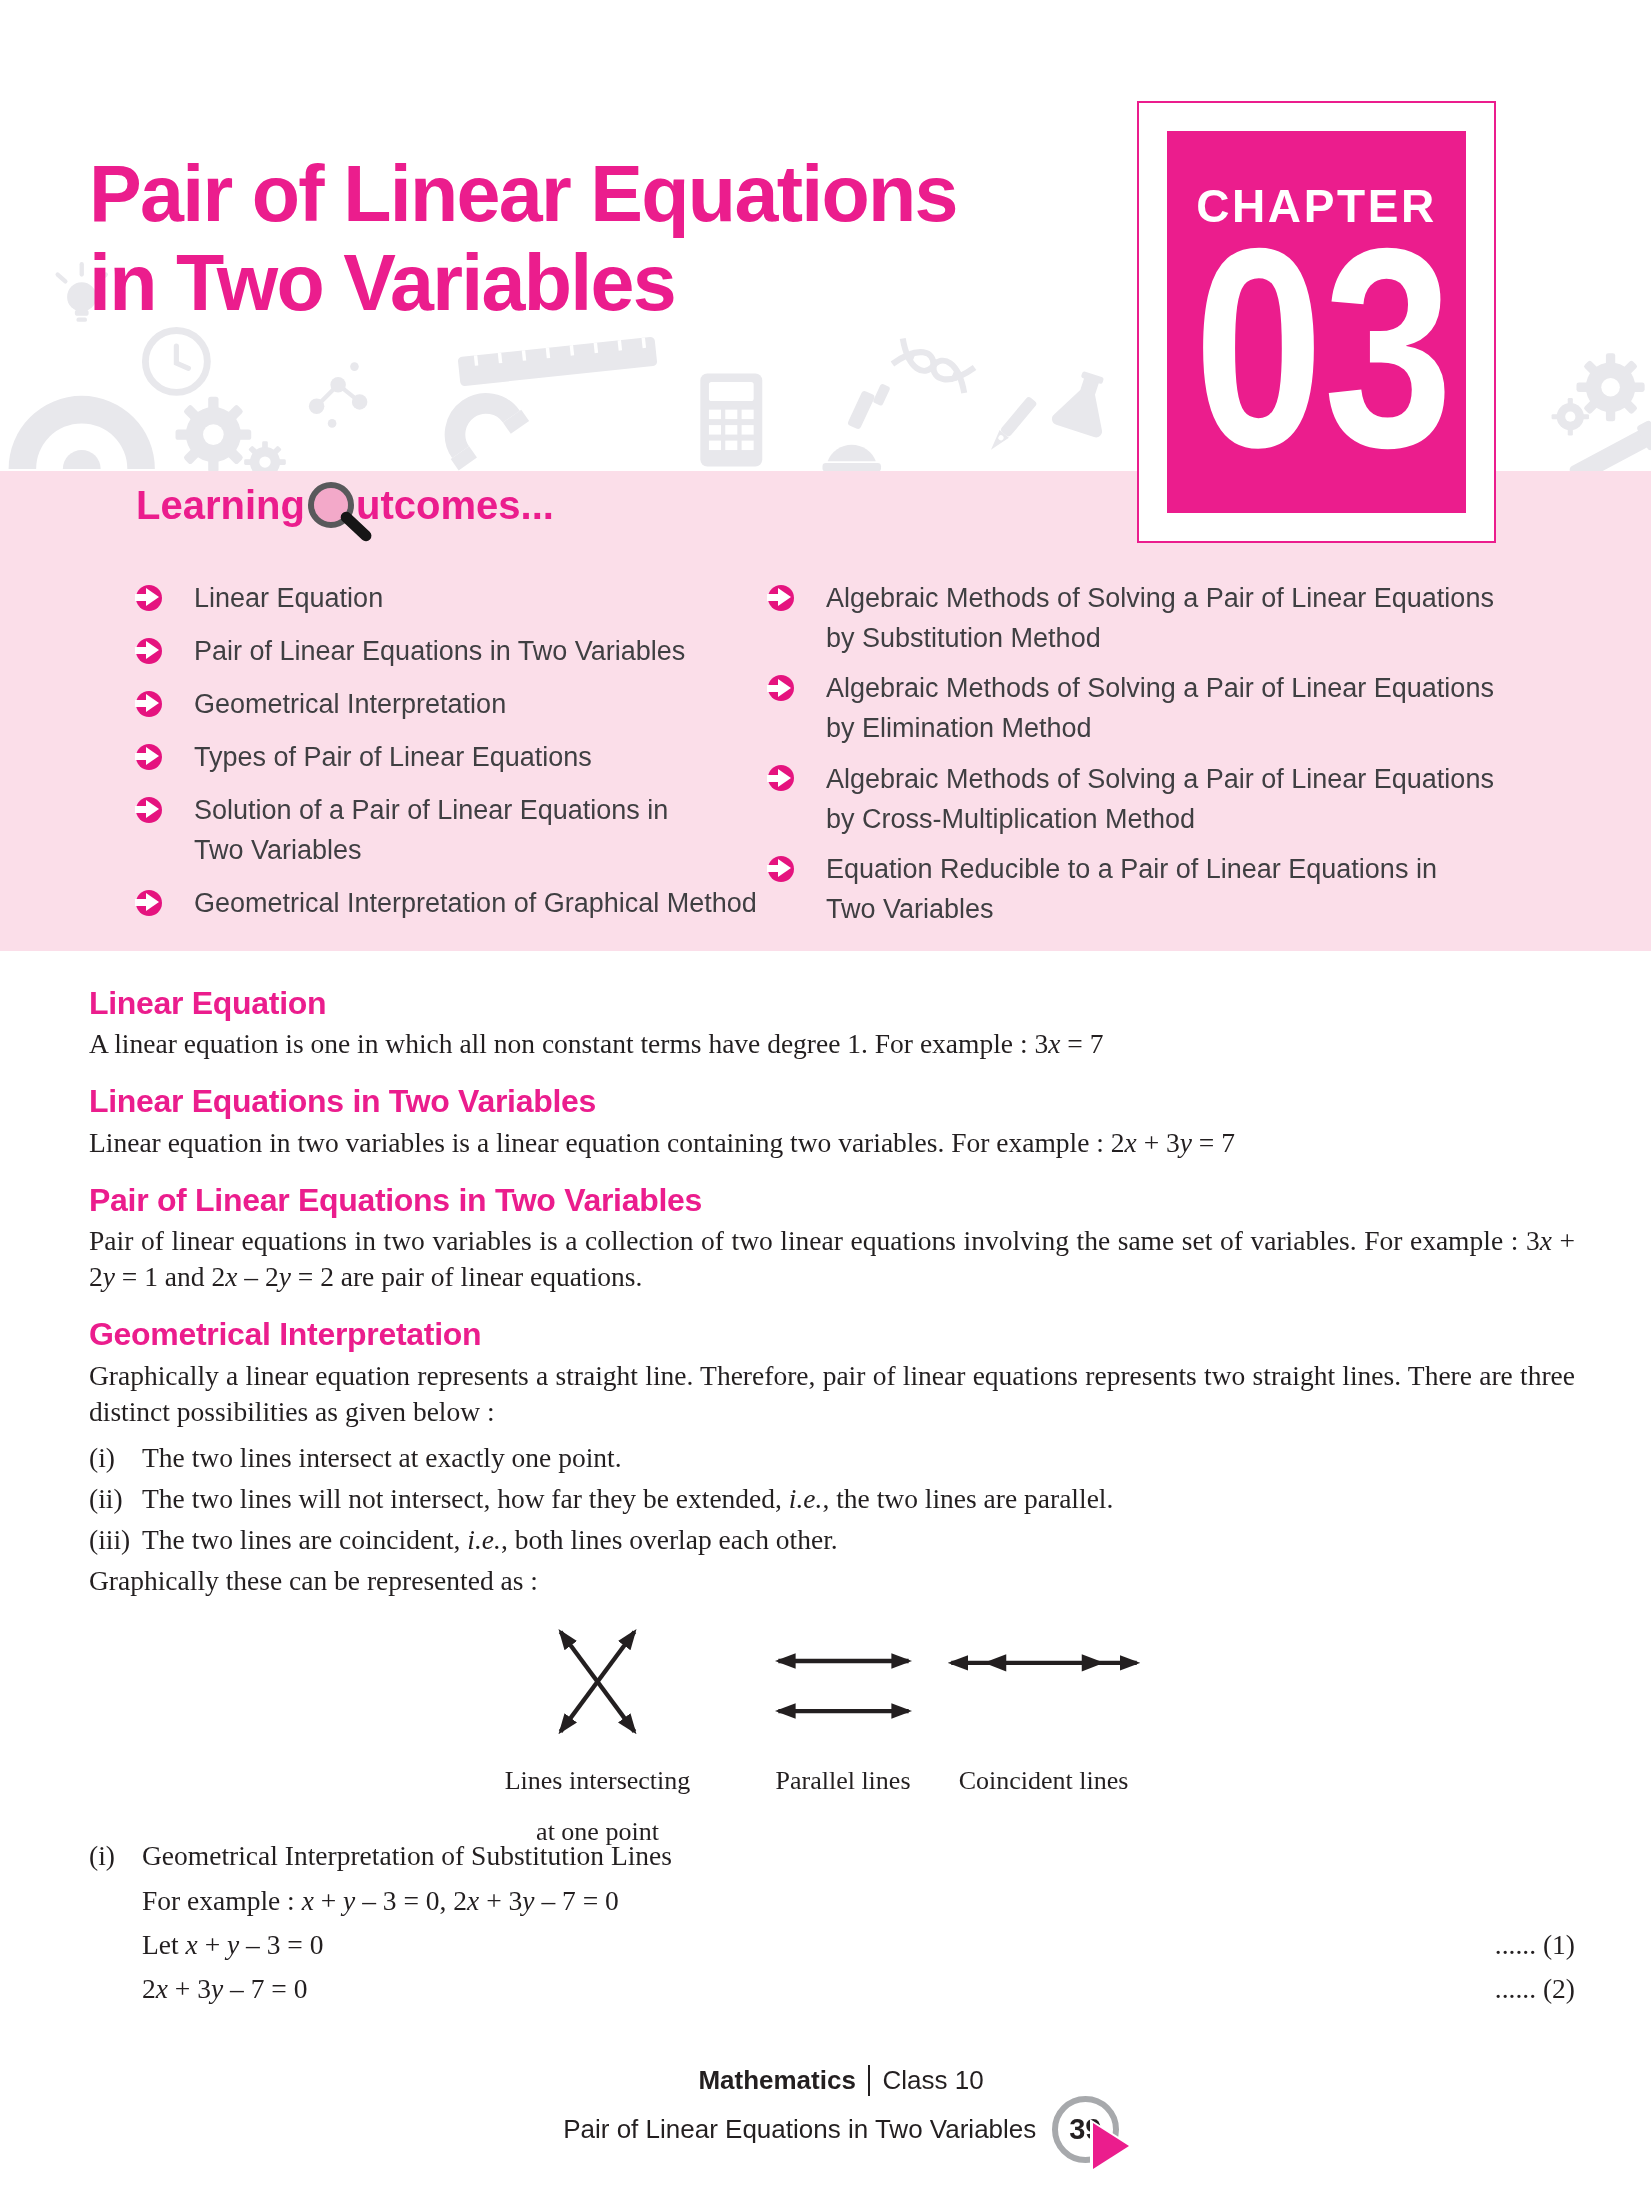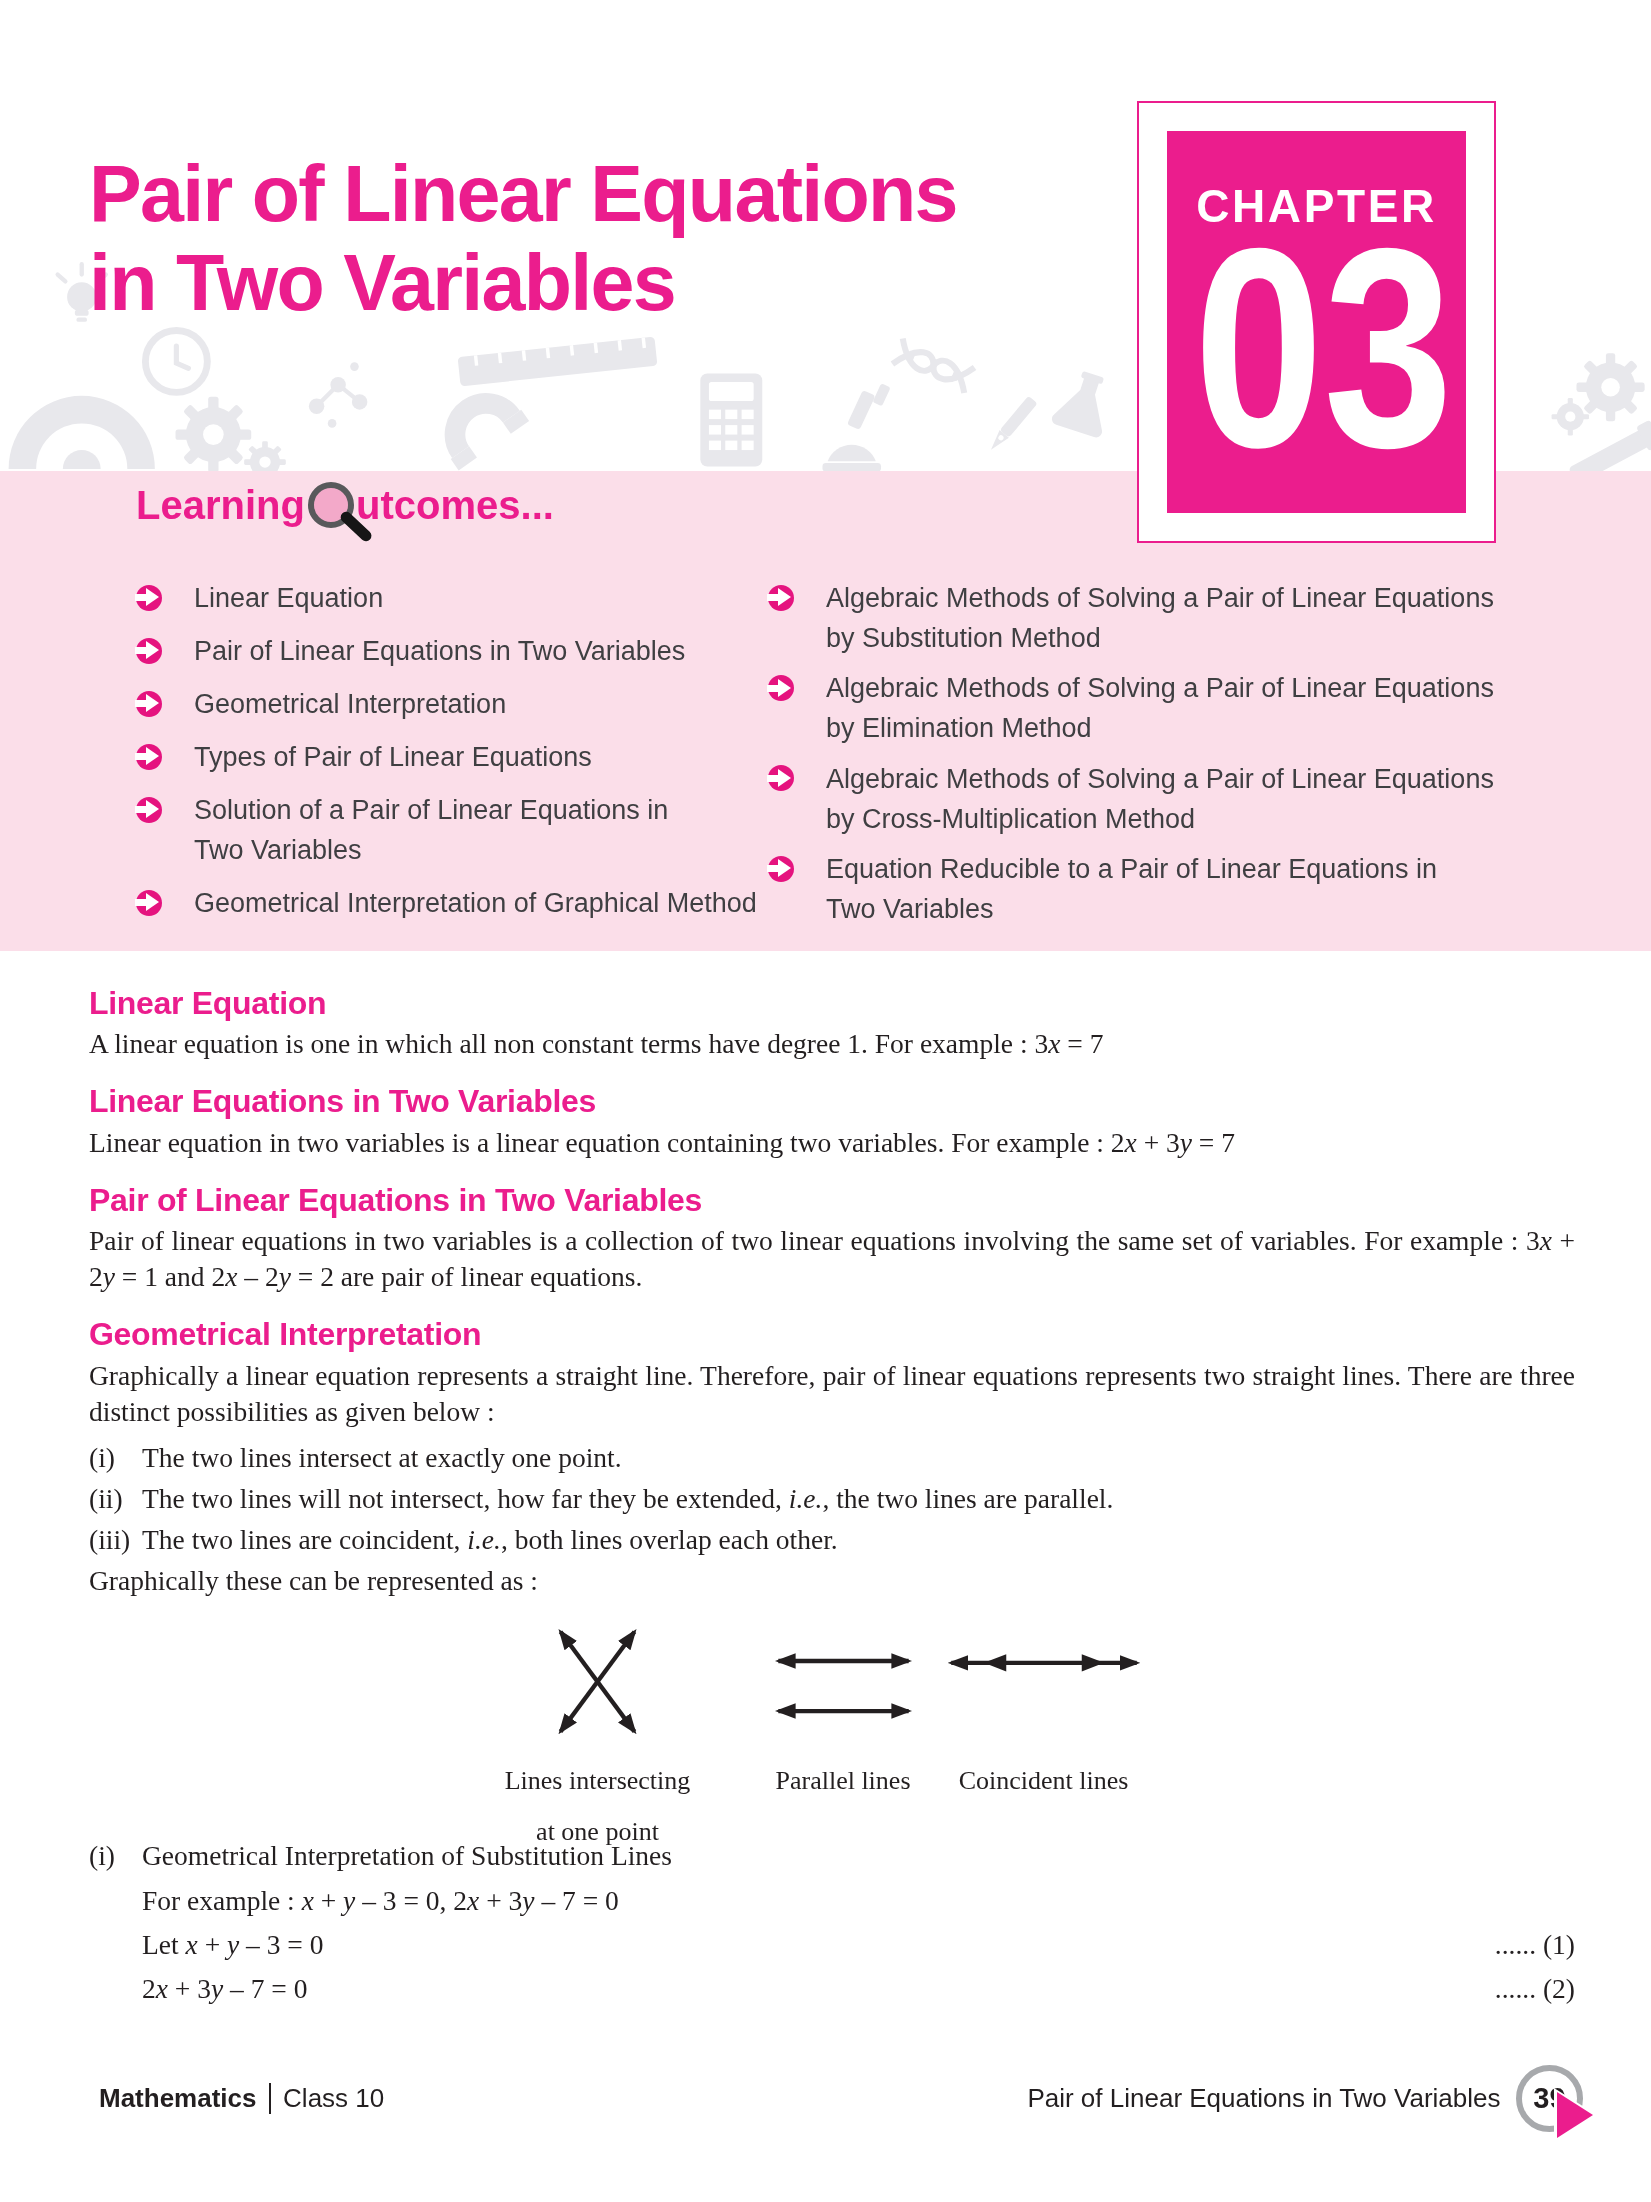--- a/index.html
+++ b/index.html
@@ -64,21 +64,21 @@
 
   
   .ix-block{position:absolute;left:89px;top:1838px;width:1486px;font-size:27.5px;line-height:36px;}
   .ix-row{display:flex;margin-bottom:8.6px;}
   .ix-line{padding-left:53px;margin-bottom:8.6px;}
   .eq-row{display:flex;justify-content:space-between;padding-left:53px;margin-bottom:7.7px;}
 
   
   .footer{position:absolute;left:99px;top:2065px;width:1484px;display:flex;
     justify-content:space-between;align-items:center;
-    font-family:"Liberation Sans",sans-serif;font-size:26px;color:#231F20;}
+    font-family:"Liberation Sans",sans-serif;font-size:26px;color:#231F20;flex-direction:column;}
   .footer-left{display:flex;align-items:center;}
   .footer-subject{font-weight:bold;}
   .footer-divider{width:2.6px;height:31px;background:#231F20;margin:0 12px;}
   .footer-right{display:flex;align-items:center;}
   .footer-chapter{margin-right:15.5px;}
   .page-badge{position:relative;width:67px;height:67px;}
   .page-ring{width:67px;height:67px;box-sizing:border-box;border:6px solid #A7A9AC;border-radius:50%;
     display:flex;align-items:center;justify-content:center;font-weight:bold;font-size:29px;background:#fff;}
   .tri-mask{position:absolute;right:-13.8px;bottom:-10.3px;width:0;height:0;
     border-left:43px solid #ffffff;border-top:27.5px solid transparent;border-bottom:27.5px solid transparent;}

